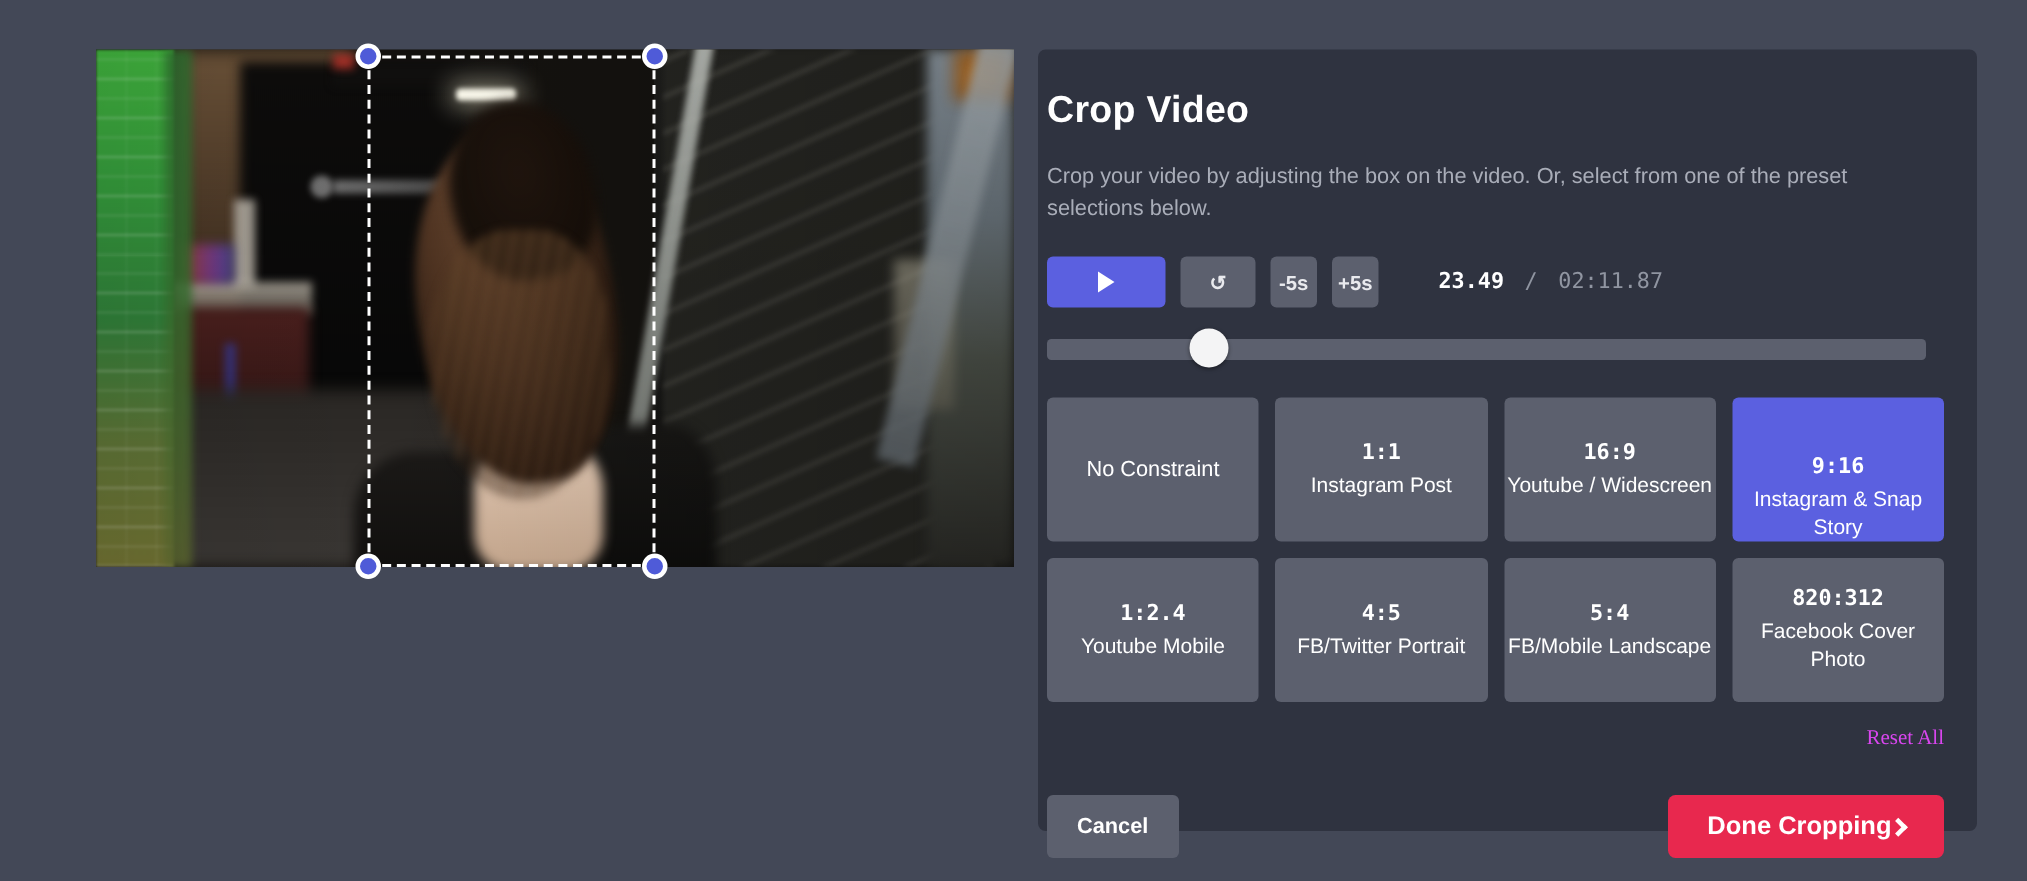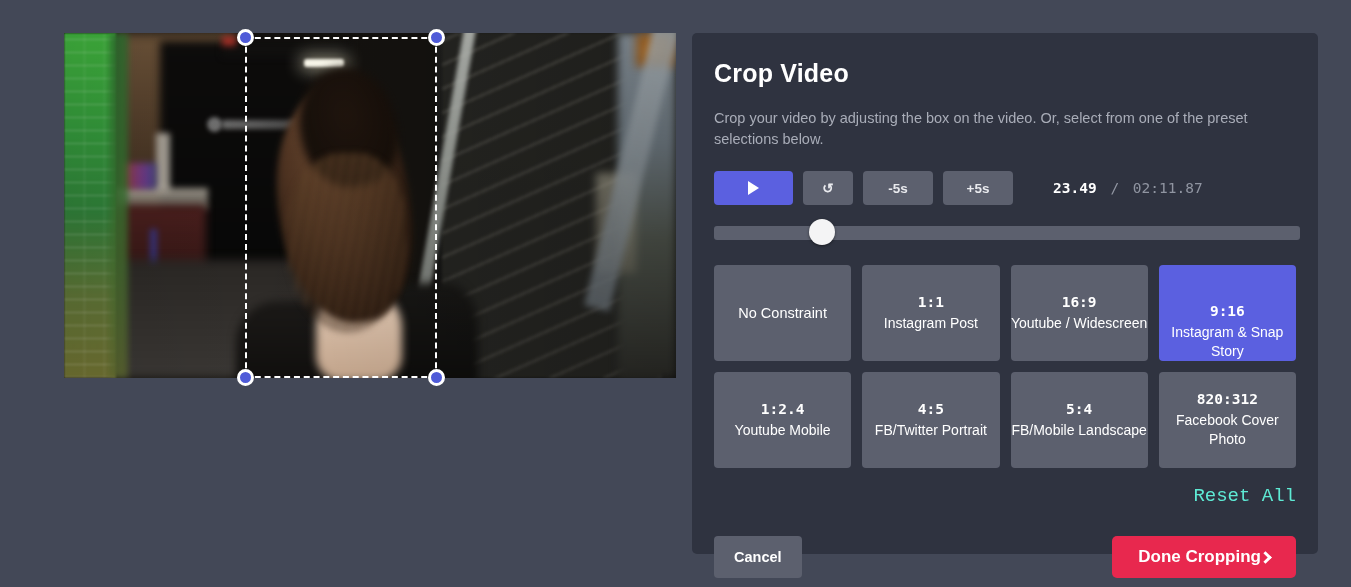--- a/index.html
+++ b/index.html
@@ -196,42 +196,42 @@
   .h-tr { right: -10px; top: -10px; }
   .h-bl { left: -10px; bottom: -10px; }
   .h-br { right: -10px; bottom: -10px; }
 
   
   .panel {
     position: absolute; left: 692px; top: 33px;
     width: 626px; height: 521px;
     background: #2f3340;
     border-radius: 5px;
-    padding: 26px 22px 0 22px;
+    padding: 26px 22px 0 6px;
   }
   .panel-title {
     color: #ffffff; font-size: 25px; font-weight: bold; letter-spacing: .2px;
   }
   .panel-sub {
     color: #a9adb8; font-size: 14.5px; line-height: 21px;
     margin-top: 20px; max-width: 572px;
   }
 
   
   .pb-row { display: flex; align-items: center; gap: 10px; margin-top: 21px; }
   .pb-btn {
     height: 34px; border-radius: 4px; border: none;
     display: flex; align-items: center; justify-content: center;
     color: #e9eaee; font-size: 13.5px; font-weight: bold;
     font-family: "Liberation Sans", sans-serif;
     background: #5c606e; cursor: pointer;
   }
   .pb-play { width: 79px; background: #5b60e0; }
   .pb-ico  { width: 50px; }
-  .pb-seek { width: 70px; }
+  .pb-seek { width: 31px; }
   .tri {
     width: 0; height: 0; border-left: 11px solid #fff;
     border-top: 7px solid transparent; border-bottom: 7px solid transparent;
   }
   .time {
     margin-left: 30px; font-family: "DejaVu Sans Mono", monospace; font-size: 14.5px;
   }
   .time .cur { color: #ffffff; font-weight: bold; }
   .time .sep { color: #9095a1; font-weight: normal; padding: 0 5px; }
   .time .tot { color: #9095a1; }
@@ -261,22 +261,22 @@
     font-family: "Liberation Sans", sans-serif;
   }
   .preset.active { background: #5b60e0; justify-content: flex-end; }
   .p-ratio { font-size: 14.5px; font-weight: bold; font-family: "DejaVu Sans Mono", monospace; }
   .p-name  { font-size: 14px; line-height: 19px; text-align: center; }
   .p-only  { font-size: 14.5px; }
 
   
   .reset-row { display: flex; justify-content: flex-end; margin-top: 17px; }
   .reset-link {
-    color: #5eead4; font-size: 19px; background: none; border: none;
-    cursor: pointer; font-family: Liberation Mono, monospace;
+    color: #d946ef; font-size: 14px; background: none; border: none;
+    cursor: pointer; font-family: Liberation Serif, serif;
   }
 
   
   .footer {
     display: flex; align-items: center; justify-content: space-between;
     margin-top: 29px;
   }
   .cancel-btn {
     background: #5c606e; color: #ffffff; border: none; border-radius: 4px;
     padding: 0 20px; height: 42px; font-size: 14.5px; font-weight: bold;

